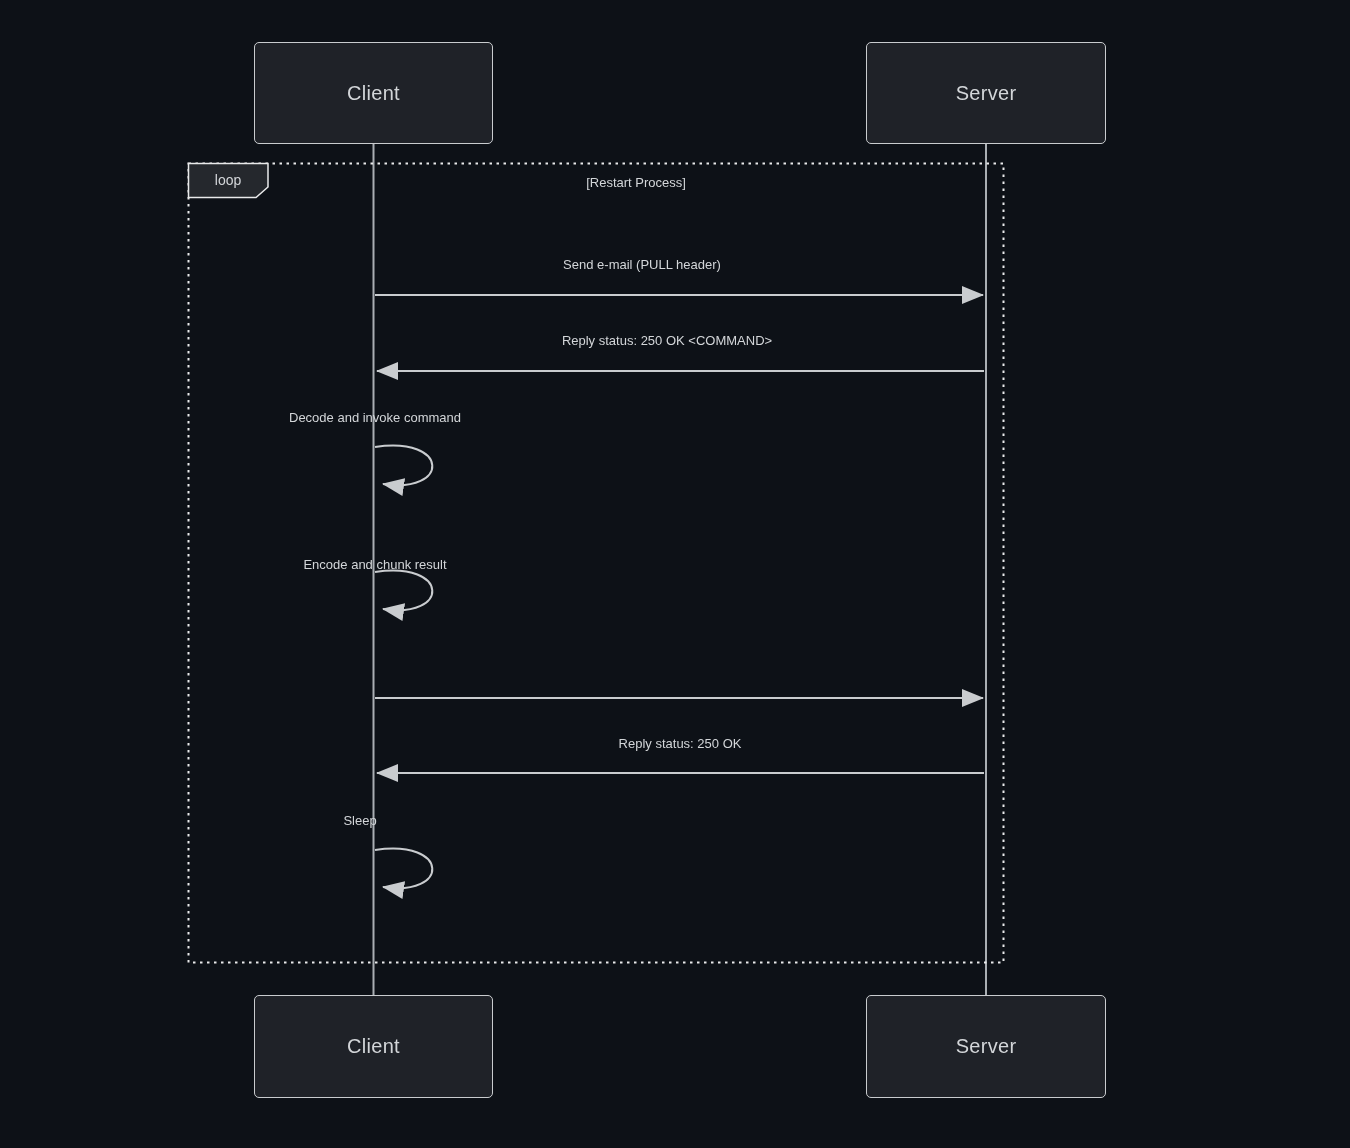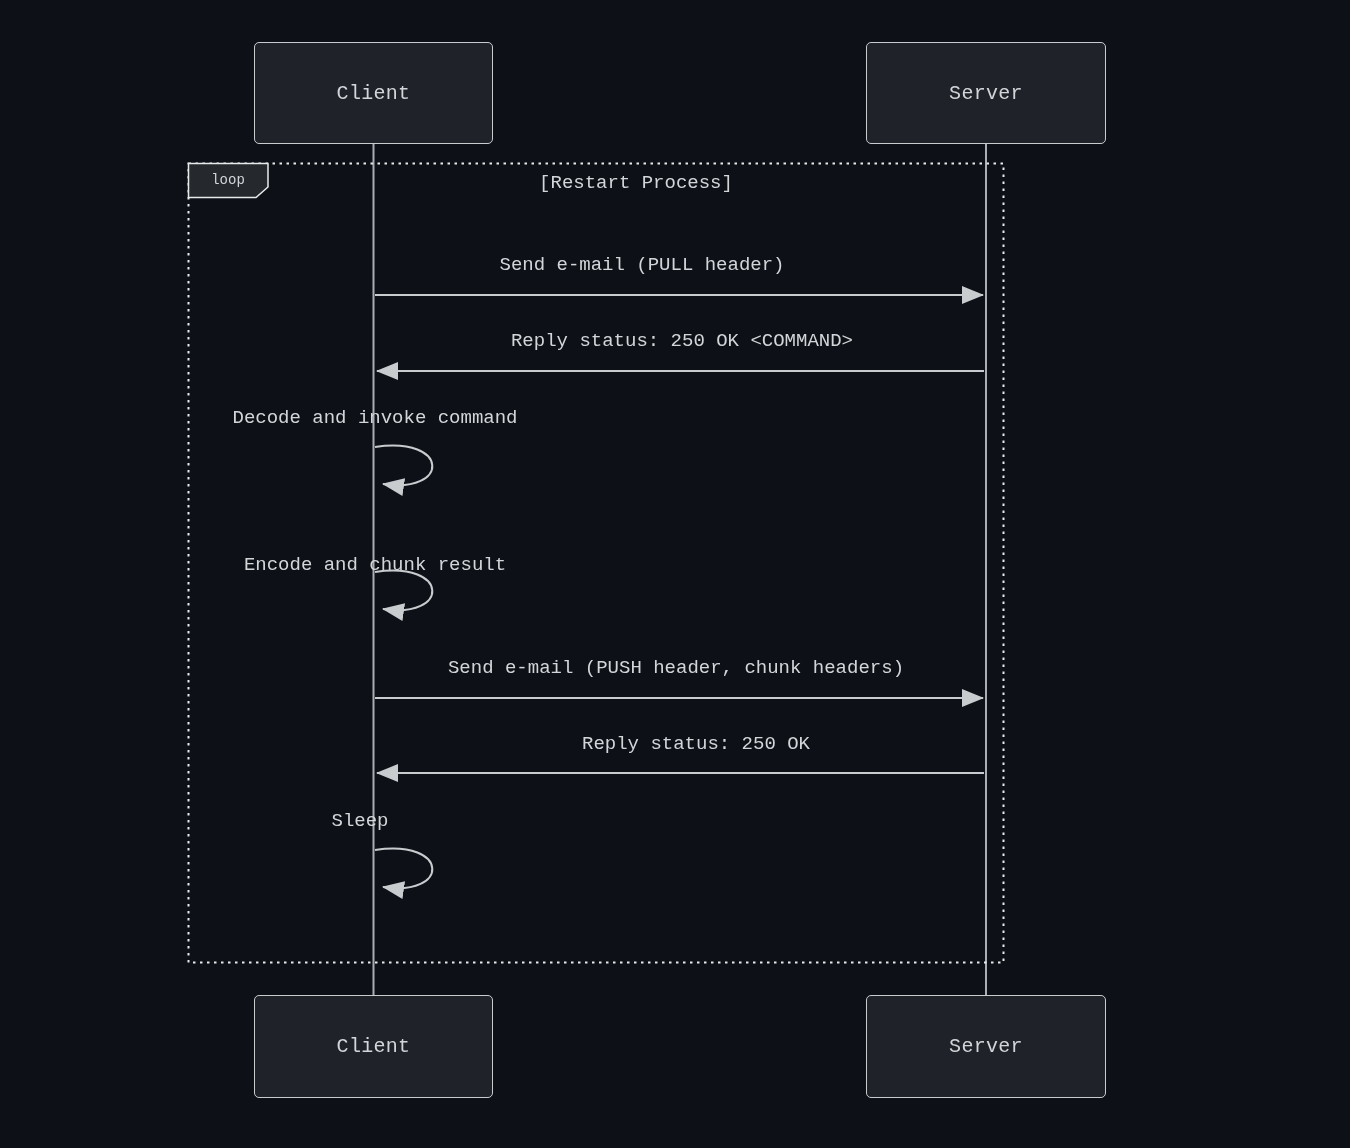--- a/index.html
+++ b/index.html
@@ -18,21 +18,20 @@
     padding: 0;
     background: var(--background);
     font-family: "Liberation Sans", "DejaVu Sans", sans-serif;
   }
   .stage {
     position: relative;
     width: 1350px;
     height: 1148px;
     background: var(--background);
     overflow: hidden;
-    font-family: Liberation Mono, monospace;
   }
   .layer-svg {
     position: absolute;
     inset: 0;
   }
   .actor-box {
     position: absolute;
     background: var(--actor-fill);
     border: 1.5px solid var(--actor-border);
     border-radius: 5px;
@@ -40,21 +39,21 @@
     align-items: center;
     justify-content: center;
     color: var(--text);
     font-size: 20px;
     letter-spacing: 0.3px;
   }
   .msg-label {
     position: absolute;
     transform: translateX(-50%);
     color: var(--text);
-    font-size: 19px;
+    font-size: 13px;
     line-height: 26px;
     white-space: nowrap;
   }
   .loop-keyword {
     position: absolute;
     left: 188px;
     top: 164px;
     width: 80px;
     height: 32px;
     display: flex;
@@ -96,20 +95,19 @@
 
   <div class="actor-box" style="left:254px; top:42px; width:239px; height:102px;">Client</div>
   <div class="actor-box" style="left:866px; top:42px; width:240px; height:102px;">Server</div>
   <div class="actor-box" style="left:254px; top:995px; width:239px; height:103px;">Client</div>
   <div class="actor-box" style="left:866px; top:995px; width:240px; height:103px;">Server</div>
 
   <div class="loop-keyword">loop</div>
   <div class="msg-label" style="left:636px; top:170px;">[Restart Process]</div>
 
   <div class="msg-label" style="left:642px; top:252px;">Send e-mail (PULL header)</div>
-  <div class="msg-label" style="left:682px; top:328px;">Reply status: 250 OK &lt;COMMAND&gt;</div>
+  <div class="msg-label" style="left:667px; top:328px;">Reply status: 250 OK &lt;COMMAND&gt;</div>
   <div class="msg-label" style="left:375px; top:405px;">Decode and invoke command</div>
   <div class="msg-label" style="left:375px; top:552px;">Encode and chunk result</div>
-  <div class="msg-label" style="left:676px; top:655px;">Send e-mail (PUSH header, chunk headers)</div>
-  <div class="msg-label" style="left:680px; top:731px;margin-left:16px;">Reply status: 250 OK</div>
+  <div class="msg-label" style="left:680px; top:731px;">Reply status: 250 OK</div>
   <div class="msg-label" style="left:360px; top:808px;">Sleep</div>
 
 </div>
 
 </body></html>

